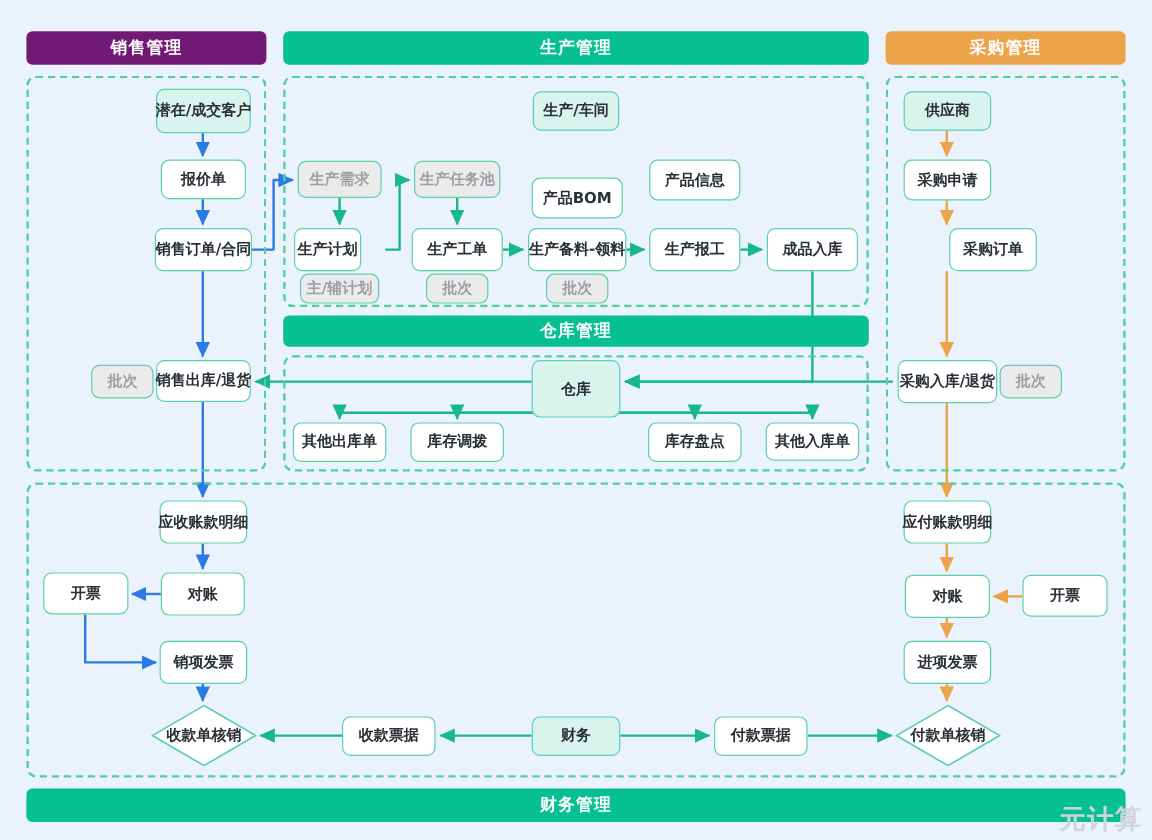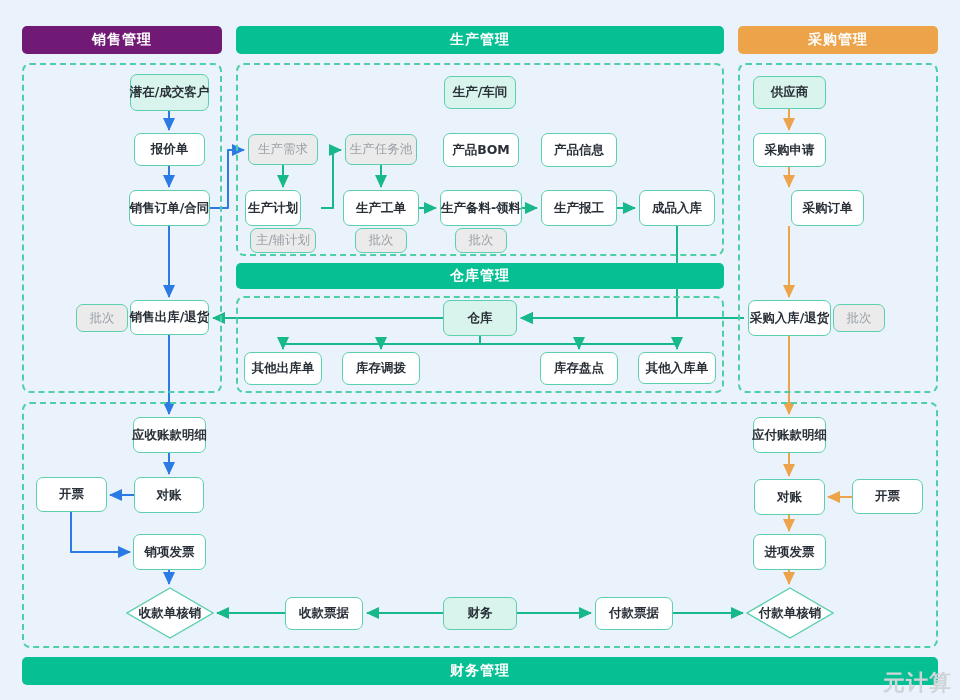--- a/index.html
+++ b/index.html
@@ -43,21 +43,21 @@
     background:#ffffff;
     color:#2a3038;
     font-size:12.5px;
     font-weight:bold;
     display:flex;align-items:center;justify-content:center;
     text-align:center;
     line-height:1.15;
     white-space:nowrap;
   }
   .node.entity{background:#d8f4ec;font-weight:bold;}
-  .node.muted{background:#ebebeb;color:#9aa0a6;font-weight:normal;}
+  .node.muted{background:#ebebeb;color:#9aa0a6;font-weight:bold;}
   .node.diamond{
     border:none;background:transparent;
     font-weight:bold;
   }
   .diamond-shape{
     position:absolute;left:0;top:0;width:100%;height:100%;
   }
   .diamond-label{position:relative;z-index:2;font-size:12.5px;color:#2a3038;font-weight:bold;}
 
   
@@ -137,27 +137,27 @@
     <div class="node " style="left: 129px; top: 190px; width: 81px; height: 36px;">销售订单/合同</div>
     <div class="node muted" style="left: 76px; top: 304px; width: 52px; height: 28px;">批次</div>
     <div class="node " style="left: 130px; top: 300px; width: 79px; height: 35px;">销售出库/退货</div>
     <div class="node muted" style="left: 248px; top: 134px; width: 70px; height: 31px;">生产需求</div>
     <div class="node " style="left: 245px; top: 190px; width: 56px; height: 36px;">生产计划</div>
     <div class="node muted" style="left: 250px; top: 228px; width: 66px; height: 25px;">主/辅计划</div>
     <div class="node muted" style="left: 345px; top: 134px; width: 72px; height: 31px;">生产任务池</div>
     <div class="node " style="left: 343px; top: 190px; width: 76px; height: 36px;">生产工单</div>
     <div class="node muted" style="left: 355px; top: 228px; width: 52px; height: 25px;">批次</div>
     <div class="node entity" style="left: 444px; top: 76px; width: 72px; height: 33px;">生产/车间</div>
-    <div class="node " style="left: 443px; top: 133px; width: 76px; height: 34px;">产品BOM</div>
+    <div class="node " style="left: 443px; top: 148px; width: 76px; height: 34px;">产品BOM</div>
     <div class="node " style="left: 541px; top: 133px; width: 76px; height: 34px;">产品信息</div>
     <div class="node " style="left: 440px; top: 190px; width: 82px; height: 36px;">生产备料-领料</div>
     <div class="node muted" style="left: 455px; top: 228px; width: 52px; height: 25px;">批次</div>
     <div class="node " style="left: 541px; top: 190px; width: 76px; height: 36px;">生产报工</div>
     <div class="node " style="left: 639px; top: 190px; width: 76px; height: 36px;">成品入库</div>
-    <div class="node entity" style="left: 443px; top: 300px; width: 74px; height: 36px;">仓库</div>
+    <div class="node entity" style="left: 443px; top: 300px; width: 74px; height: 48px;">仓库</div>
     <div class="node " style="left: 244px; top: 352px; width: 78px; height: 33px;">其他出库单</div>
     <div class="node " style="left: 342px; top: 352px; width: 78px; height: 33px;">库存调拨</div>
     <div class="node " style="left: 540px; top: 352px; width: 78px; height: 33px;">库存盘点</div>
     <div class="node " style="left: 638px; top: 352px; width: 78px; height: 32px;">其他入库单</div>
     <div class="node entity" style="left: 753px; top: 76px; width: 73px; height: 33px;">供应商</div>
     <div class="node " style="left: 753px; top: 133px; width: 73px; height: 34px;">采购申请</div>
     <div class="node " style="left: 791px; top: 190px; width: 73px; height: 36px;">采购订单</div>
     <div class="node " style="left: 748px; top: 300px; width: 83px; height: 36px;">采购入库/退货</div>
     <div class="node muted" style="left: 833px; top: 304px; width: 52px; height: 28px;">批次</div>
     <div class="node " style="left: 133px; top: 417px; width: 73px; height: 36px;">应收账款明细</div>

